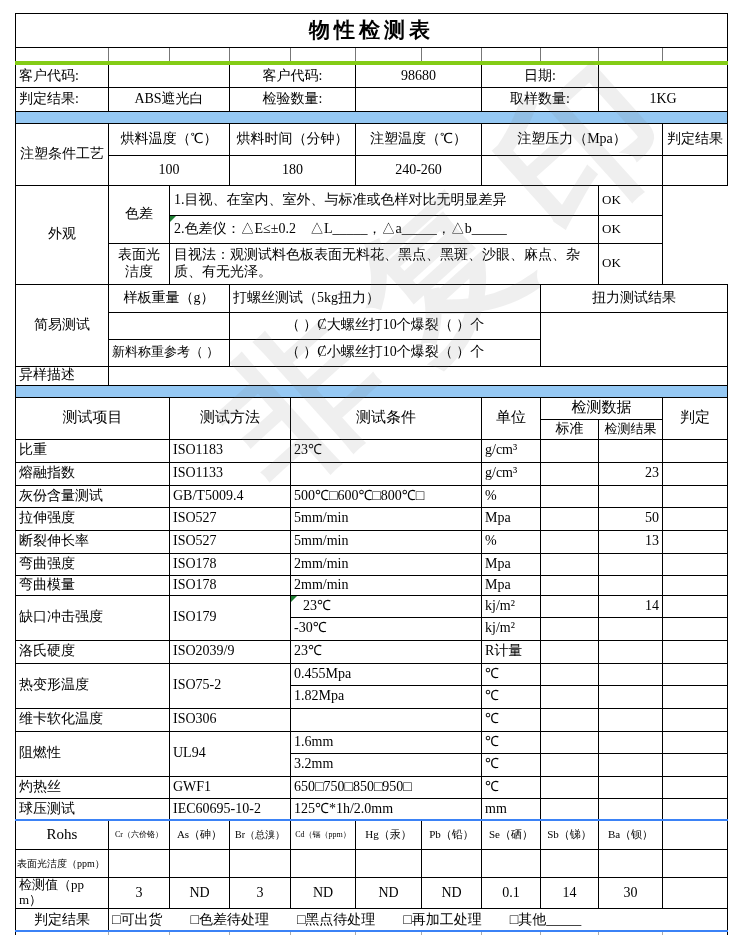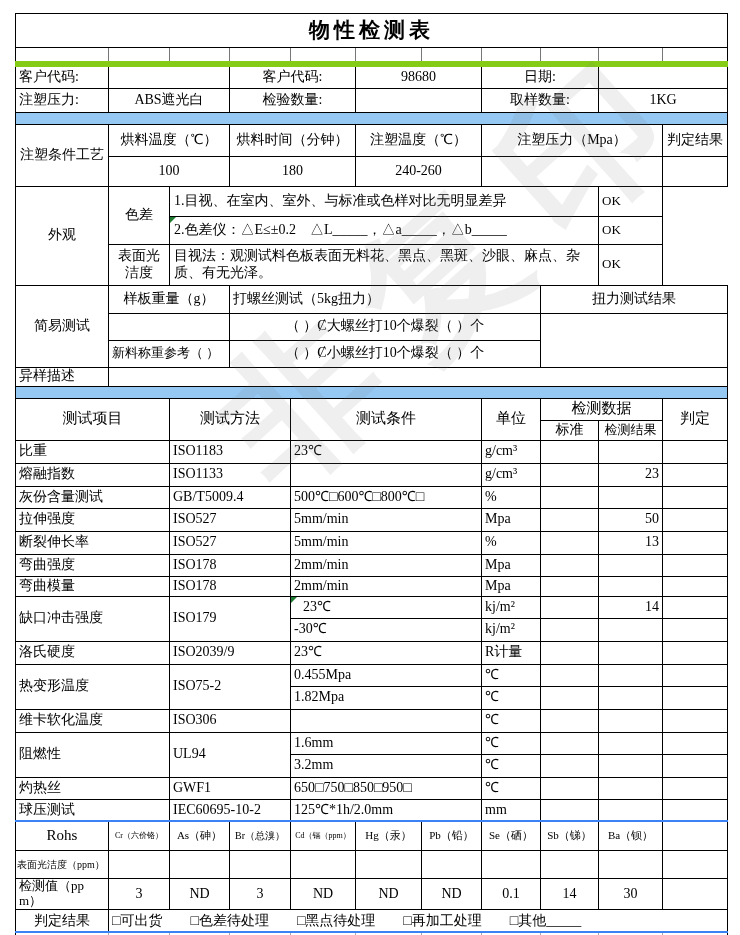--- a/index.html
+++ b/index.html
@@ -7,21 +7,21 @@
        font-family:"Liberation Serif","DejaVu Serif",serif;color:#000;}
   .sheet{position:absolute;left:15px;top:13px;width:712px;z-index:2;font-family:Liberation Serif, serif;}
   table{border-collapse:collapse;table-layout:fixed;width:712px;}
   td{border:1px solid #000;padding:0 3px;font-size:14px;text-align:center;
      vertical-align:middle;line-height:1.15;overflow:hidden;position:relative;
      word-break:break-all;}
   .title td{font-size:21px;font-weight:bold;height:33px;letter-spacing:4px;}
   tr.spacer td{height:13px;border-color:#777;border-top-color:#000;}
   tr.spacer td:first-child{border-left-color:#000;}
   tr.spacer td:last-child{border-right-color:#000;}
-  tr.thicktop td{border-top:6px solid #84cc16;}
+  tr.thicktop td{border-top:4px solid #84cc16;}
   tr.band td{height:11px;background:#95C8F3;padding:0;}
   .l{text-align:left;}
   .r{text-align:right;}
   .sm{font-size:13px;margin-top:13px;}
   .xs{font-size:8px;padding:0 1px;}
   .s10{font-size:10px;padding:8px 1px;}
   .s11{font-size:11px;padding:0 1px;}
   .hdr{font-size:15px;}
   .desc{font-size:14px;text-align:left;padding:0 4px;margin-left:32px;}
   tr.empty td{height:19px;border-color:#aaa;border-bottom-color:#000;}
@@ -78,21 +78,21 @@
 <tr class="thicktop" style="height:24px">
 <td class="l">客户代码:</td>
 <td colspan="2"></td>
 <td colspan="2">客户代码:</td>
 <td colspan="2">98680</td>
 <td colspan="2">日期:</td>
 <td colspan="2"></td>
 </tr>
 
 <tr style="height:24px">
-<td class="l">注塑压力:</td>
+<td class="l">判定结果:</td>
 <td colspan="2">ABS遮光白</td>
 <td colspan="2">检验数量:</td>
 <td colspan="2"></td>
 <td colspan="2">取样数量:</td>
 <td colspan="2">1KG</td>
 </tr>
 
 <tr class="band">
           <td colspan="11"></td>
         </tr>

